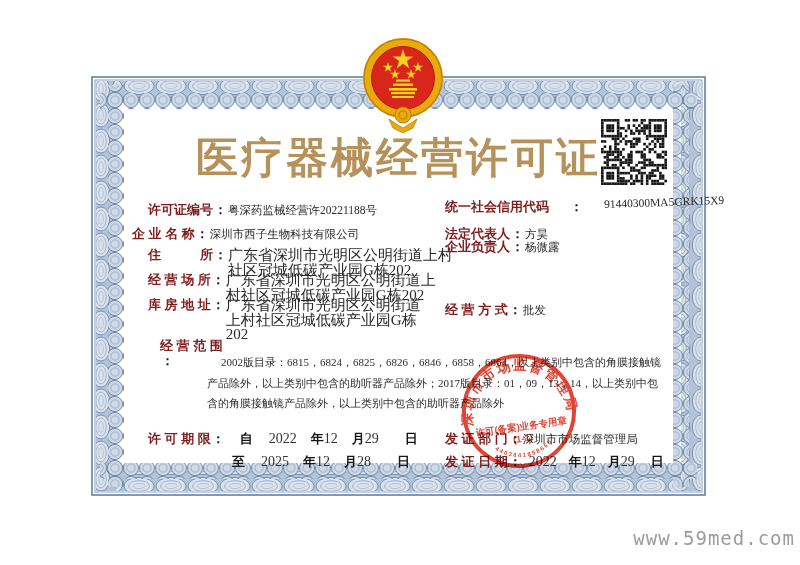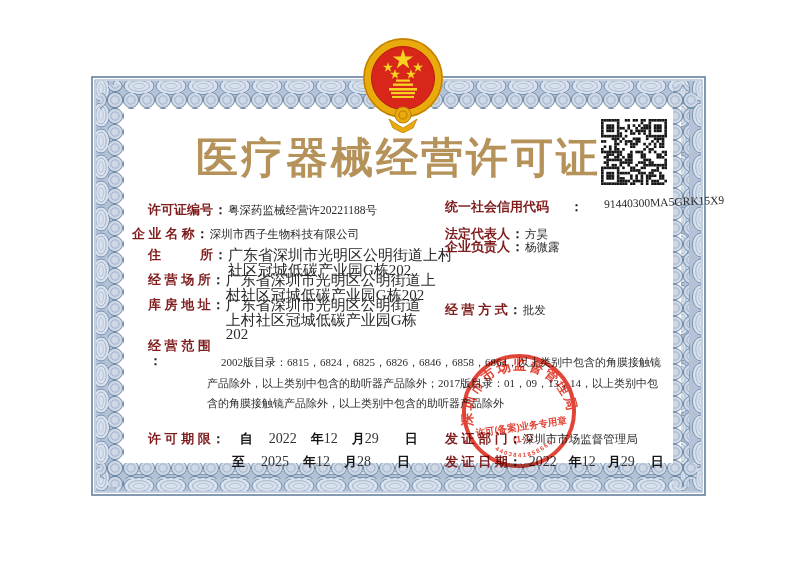--- a/index.html
+++ b/index.html
@@ -479,21 +479,21 @@
       <span class="col">：</span>
     <span class="val">批发</span>
   </div>
 
   <div class="row" style="left:148px;top:297px;">
     <span class="lbl">库 房 地 址</span>
       <span class="col">：</span>
     <span class="val addr w205">广东省深圳市光明区公明街道上村社区冠城低碳产业园G栋202</span>
   </div>
 
-  <div class="row" style="left:148px;top:338px;flex-direction:column;">
+  <div class="row" style="left:160px;top:338px;flex-direction:column;">
     <span class="lbl">经 营 范 围</span>
       <span class="col">：</span>
   </div>
 
   <div class="scope-p">2002版目录：6815，6824，6825，6826，6846，6858，6864，以上类别中包含的角膜接触镜产品除外，以上类别中包含的助听器产品除外；2017版目录：01，09，13，14，以上类别中包含的角膜接触镜产品除外，以上类别中包含的助听器产品除外</div>
 
   <div class="row" style="left:148px;top:431px;">
     <span class="lbl">许 可 期 限</span>
       <span class="col">：</span>
     <span class="du g14">自</span>
@@ -541,14 +541,15 @@
     <text fill="#df3526" font-size="13.5" font-weight="700" letter-spacing="2" font-family="Liberation Serif,serif">
       <textPath href="#arcTop" startOffset="50%" text-anchor="middle">深圳市市场监督管理局</textPath>
     </text>
     <text x="60" y="79" text-anchor="middle" fill="#df3526" font-size="9.5" font-weight="700" font-family="Liberation Sans,sans-serif">许可(备案)业务专用章</text>
     <text x="60" y="91" text-anchor="middle" fill="#df3526" font-size="9.5" font-weight="700" font-family="Liberation Sans,sans-serif">(1-1)</text>
     <text fill="#df3526" font-size="6" font-weight="700" letter-spacing="1.6" font-family="Liberation Sans,sans-serif">
       <textPath href="#arcBottom" startOffset="50%" text-anchor="middle">4403841858660</textPath>
     </text>
   </svg>
 
+  <div class="wm">www.59med.com</div>
 
 </div>
 
 </body></html>

